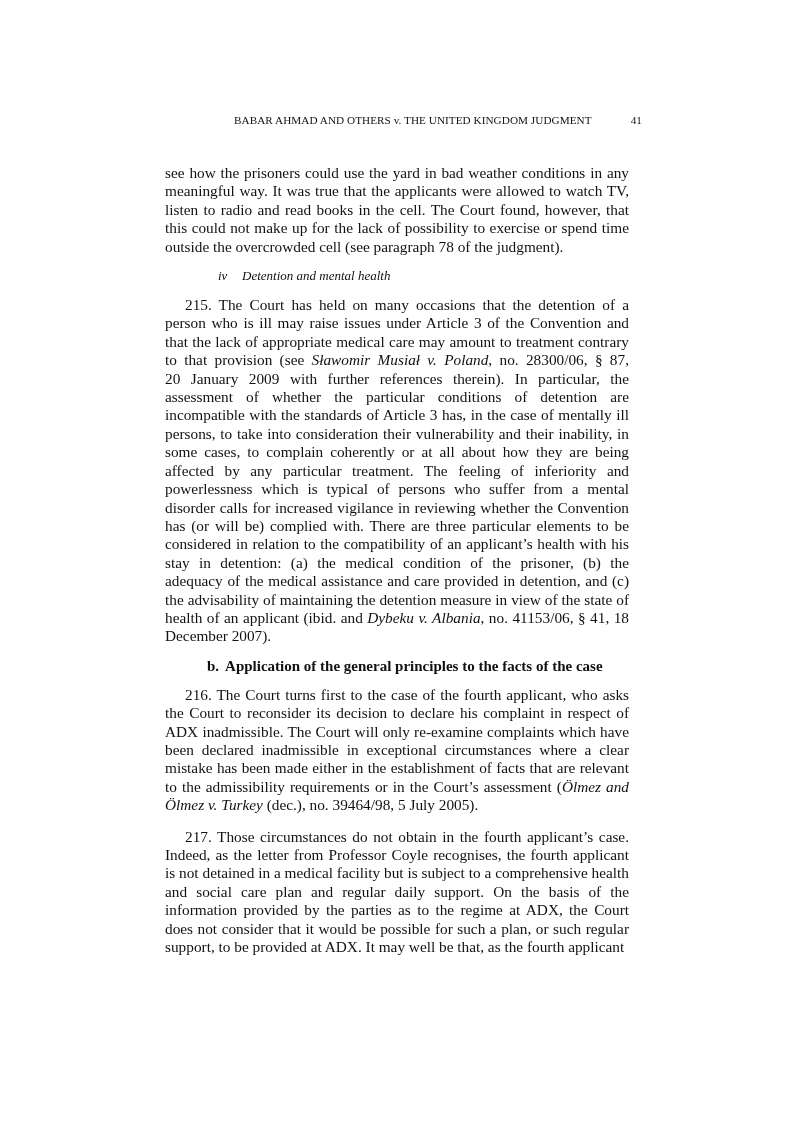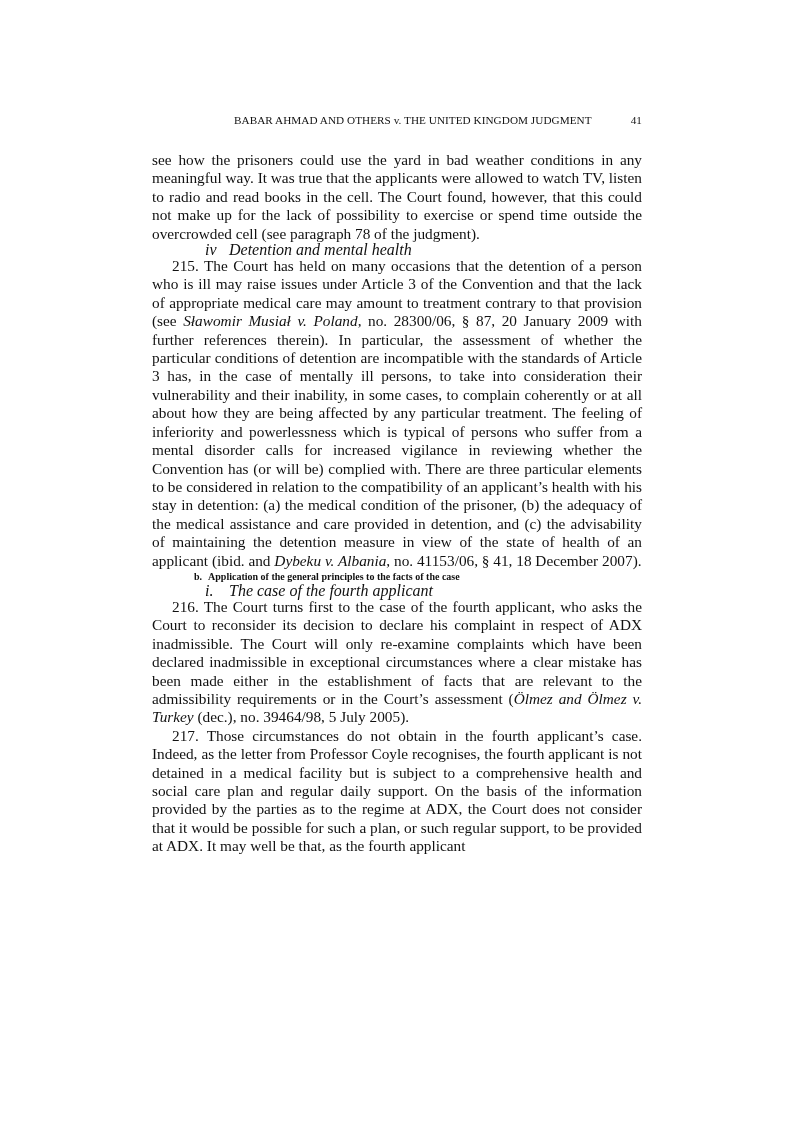--- a/index.html
+++ b/index.html
@@ -29,38 +29,38 @@
     .content {
       position: absolute;
       top: 151px;
       left: 152px;
       width: 490px;
       font-size: 15.3px;
       line-height: 18.4px;
       text-align: justify;
     }
     .content p {
-      margin: 0;
+      margin: 13px;
       text-align: justify;
       hyphens: none;
     }
     .indent { text-indent: 20px; }
     .sub-heading {
-      font-size: 16px;
+      font-size: 13px;
       font-style: italic;
       line-height: 14px;
       margin: 0;
       padding-left: 53px;
       text-align: left;
     }
     .sub-heading .num { display: inline-block; width: 24px; }
     .sub-heading-iv { margin-top: 15px; margin-bottom: 9px; }
     .sub-heading-i { margin-top: 22px; margin-bottom: 8px; }
     .sec-heading {
-      font-size: 10px;
+      font-size: 15px;
       font-weight: bold;
       line-height: 14px;
       margin: 19px 0 0 0;
       padding-left: 42px;
       text-align: left;
     }
     .sec-heading .num { margin-right: 6px; }
     em { }
   </style>
 </head>
@@ -73,18 +73,17 @@
 
 <div class="content">
   <p>see how the prisoners could use the yard in bad weather conditions in any meaningful way. It was true that the applicants were allowed to watch TV, listen to radio and read books in the cell. The Court found, however, that this could not make up for the lack of possibility to exercise or spend time outside the overcrowded cell (see paragraph 78 of the judgment).</p>
 
   <p class="sub-heading sub-heading-iv"><span class="num">iv</span><span>Detention and mental health</span></p>
 
   <p class="indent"><span>215. The Court has held on many occasions that the detention of a person who is ill may raise issues under Article 3 of the Convention and that the lack of appropriate medical care may amount to treatment contrary to that provision (see </span><em>Sławomir Musiał v. Poland</em><span>, no. 28300/06, § 87, 20&nbsp;January 2009 with further references therein). In particular, the assessment of whether the particular conditions of detention are incompatible with the standards of Article 3 has, in the case of mentally ill persons, to take into consideration their vulnerability and their inability, in some cases, to complain coherently or at all about how they are being affected by any particular treatment. The feeling of inferiority and powerlessness which is typical of persons who suffer from a mental disorder calls for increased vigilance in reviewing whether the Convention has (or will be) complied with. There are three particular elements to be considered in relation to the compatibility of an applicant’s health with his stay in detention: (a) the medical condition of the prisoner, (b) the adequacy of the medical assistance and care provided in detention, and (c) the advisability of maintaining the detention measure in view of the state of health of an applicant (ibid. and </span><em>Dybeku v. Albania</em><span>, no. 41153/06, § 41, 18 December 2007).</span></p>
 
   <p class="sec-heading"><span class="num">b.</span><span>Application of the general principles to the facts of the case</span></p>
 
-  <p class="sub-heading sub-heading-i"><span class="num">i.</span><span>The case of the fourth applicant</span></p>
 
   <p class="indent"><span>216. The Court turns first to the case of the fourth applicant, who asks the Court to reconsider its decision to declare his complaint in respect of ADX inadmissible. The Court will only re-examine complaints which have been declared inadmissible in exceptional circumstances where a clear mistake has been made either in the establishment of facts that are relevant to the admissibility requirements or in the Court’s assessment (</span><em>Ölmez and Ölmez v. Turkey</em><span> (dec.), no. 39464/98, 5 July 2005).</span></p>
 
   <p class="indent">217. Those circumstances do not obtain in the fourth applicant’s case. Indeed, as the letter from Professor Coyle recognises, the fourth applicant is not detained in a medical facility but is subject to a comprehensive health and social care plan and regular daily support. On the basis of the information provided by the parties as to the regime at ADX, the Court does not consider that it would be possible for such a plan, or such regular support, to be provided at ADX. It may well be that, as the fourth applicant</p>
 </div>
 
 </body></html>

